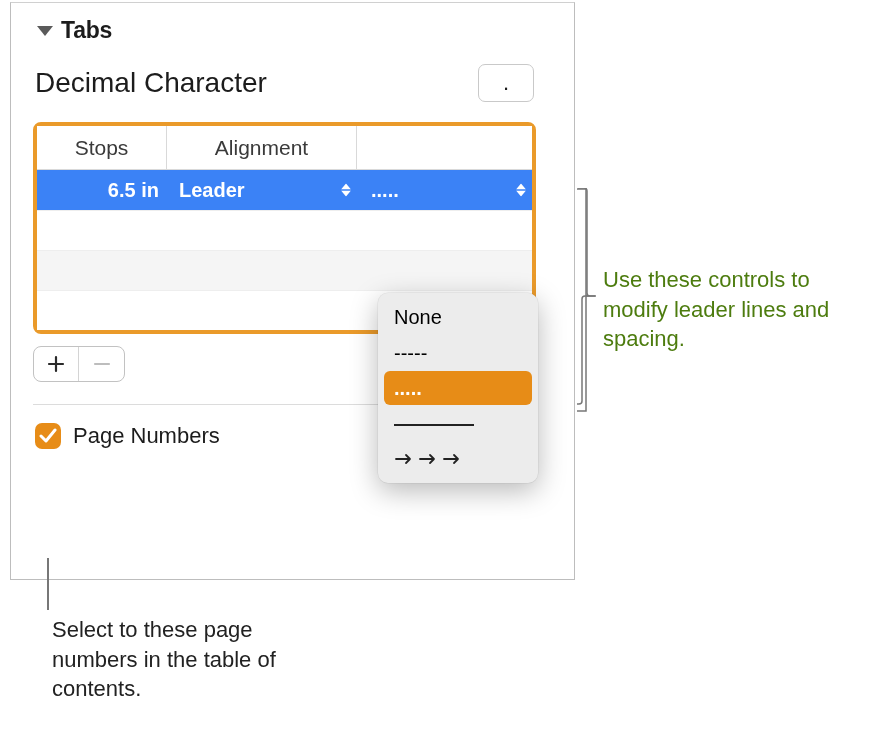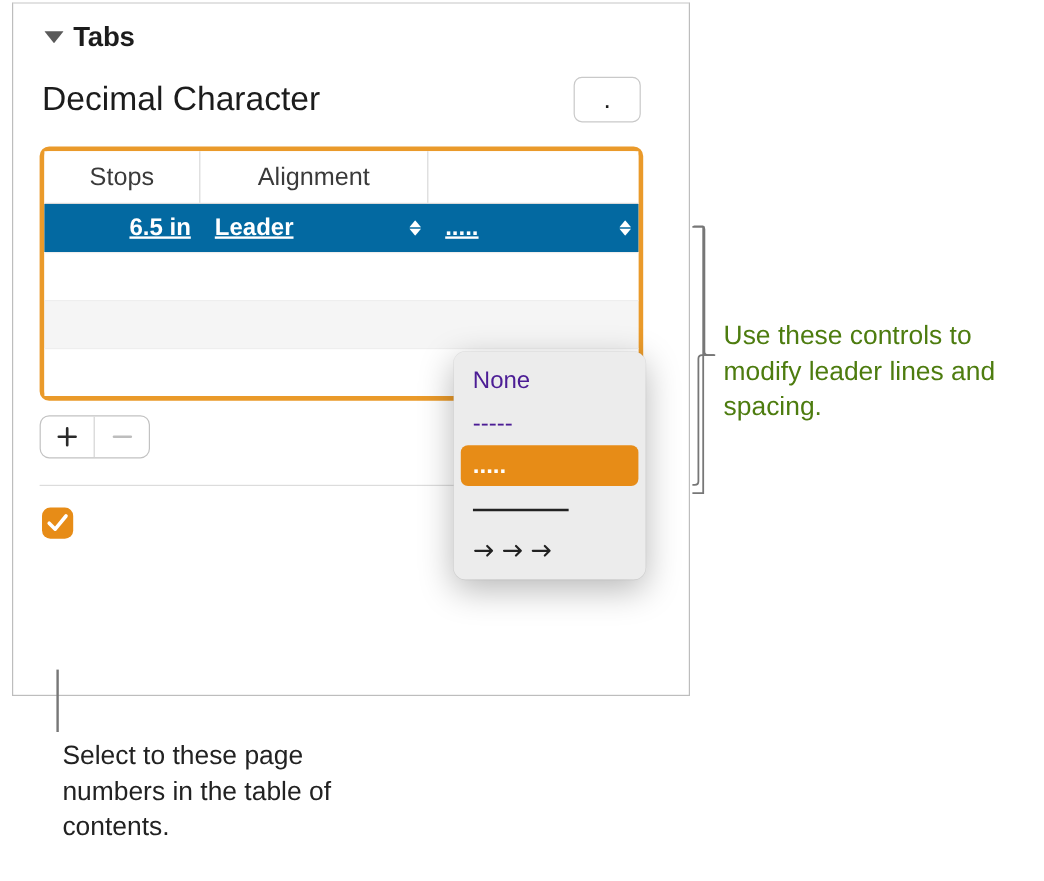--- a/index.html
+++ b/index.html
@@ -115,24 +115,23 @@
   }
   .col-stops  { width: 130px; }
   .col-align  { width: 190px; }
   .col-leader { flex: 1; border-right: none; }
   .tabs-row {
     display: flex;
     height: 40px;
     position: relative;
   }
   .tabs-row.sel {
-    background: #0369a1;
+    background: #3b82f6;
     color: #fff;
     font-weight: 700;
-    text-decoration: underline;
   }
   .tabs-cell {
     display: flex;
     align-items: center;
     font-size: 20px;
   }
   .cell-stops { width: 130px; justify-content: flex-end; padding-right: 8px; }
   .cell-align { width: 190px; padding-left: 12px; position: relative; }
   .cell-leader{ flex: 1; padding-left: 14px; position: relative; }
   .mini-chevrons {
@@ -208,21 +207,21 @@
     box-shadow: 0 8px 28px rgba(0,0,0,0.28), 0 0 0 0.5px rgba(0,0,0,0.08);
     padding: 6px 0;
     z-index: 50;
   }
   .menu-item {
     height: 36px;
     display: flex;
     align-items: center;
     padding: 0 16px;
     font-size: 20px;
-    color: #4c1d95;
+    color: #000000;
   }
   .menu-item.selected {
     background: #e78c17;
     color: #fff;
     font-weight: 700;
     border-radius: 6px;
     margin: 0 6px;
     padding: 0 10px;
     height: 34px;
   }
@@ -332,20 +331,21 @@
   </div>
 
   <div class="divider"></div>
 
   <div class="check-row">
     <div class="checkbox">
       <svg width="18" height="16" viewBox="0 0 18 16">
         <path d="M2 8 L7 13 L16 2" stroke="#fff" stroke-width="3" fill="none" stroke-linecap="round" stroke-linejoin="round"></path>
       </svg>
     </div>
+    <span class="check-label">Page Numbers</span>
   </div>
 
 </div>
 
 <div class="leader-menu">
   <div class="menu-item">None</div>
   <div class="menu-item">-----</div>
   <div class="menu-item selected">.....</div>
   <div class="menu-item">
     <svg width="80" height="8" viewBox="0 0 80 8">

